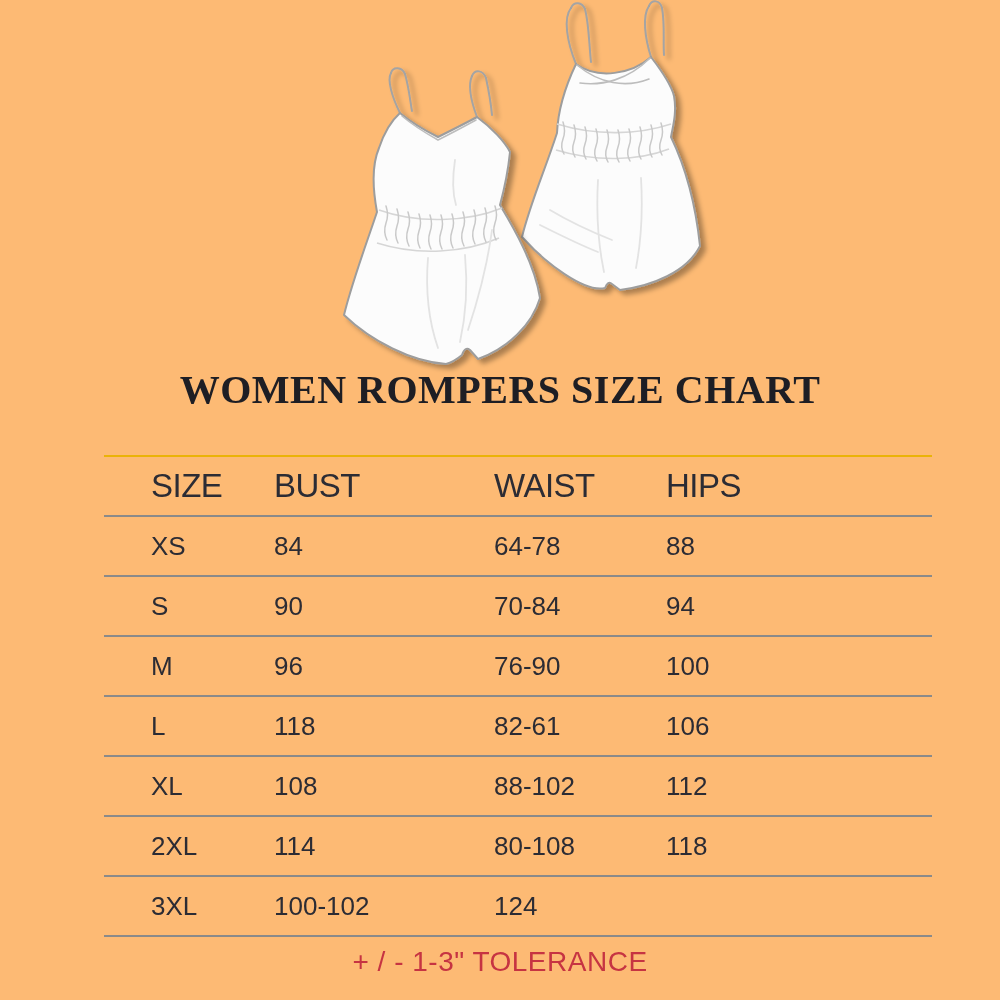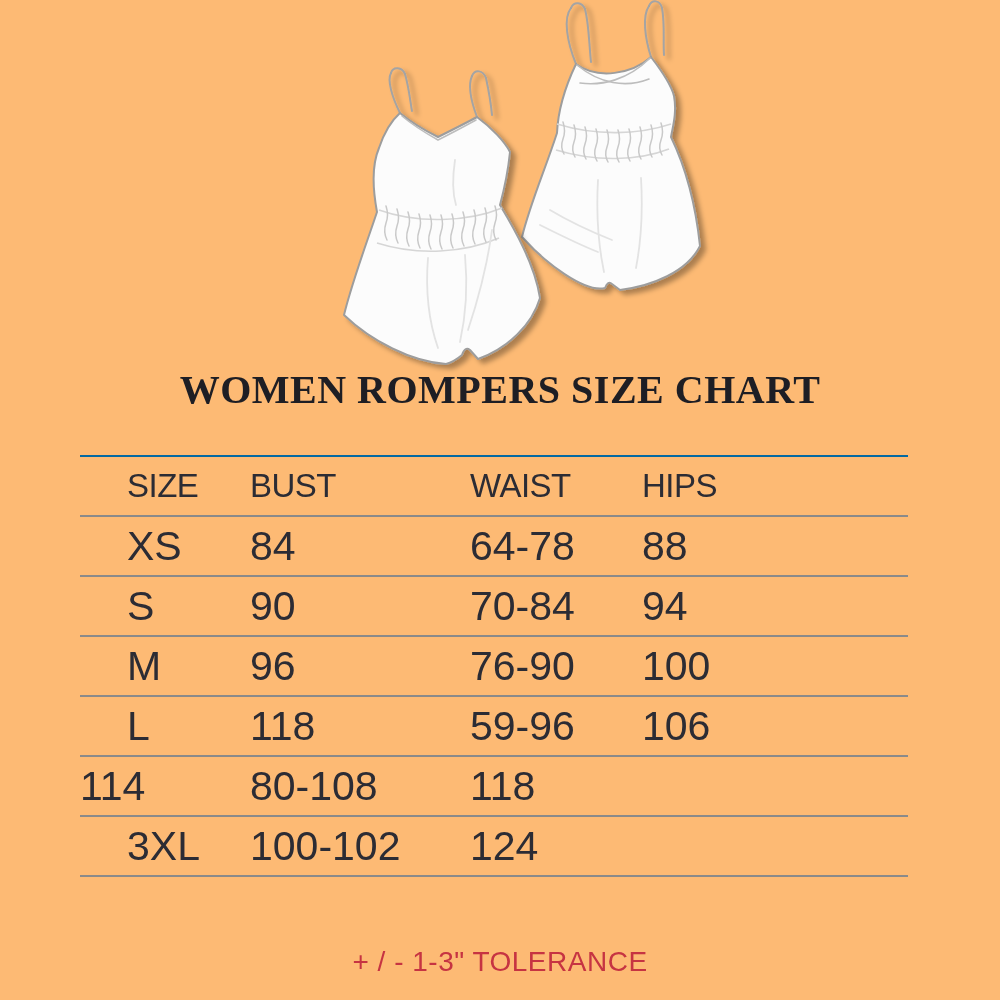--- a/index.html
+++ b/index.html
@@ -68,24 +68,24 @@
     font-family: "Liberation Serif", serif;
     font-weight: bold;
     font-size: 40px;
     letter-spacing: 0.5px;
     color: #1e1e24;
     white-space: nowrap;
   }
   
   .size-table {
     position: absolute;
-    left: 80px;
+    left: 104px;
     top: 455px;
     width: 828px;
-    border-top: 2px solid #0369a1;
+    border-top: 2px solid #eab308;
     color: #2c2c34;
   }
   .trow {
     display: grid;
     grid-template-columns: 170px 220px 172px 190px 76px;
     height: 58px;
     align-items: center;
     border-bottom: 2px solid #8a8a8a;
   }
   .trow .c1 {
@@ -93,21 +93,21 @@
     text-align: left;
   }
   .trow .c2, .trow .c3, .trow .c4 {
     text-align: left;
   }
   .trow.head {
     font-size: 33px;
     letter-spacing: -0.5px;
   }
   .trow.body-row {
-    font-size: 41px;
+    font-size: 26px;
   }
   
   .tolerance-note {
     position: absolute;
     left: 0;
     top: 946px;
     width: 1000px;
     text-align: center;
     font-size: 28px;
     letter-spacing: 0.5px;
@@ -238,24 +238,31 @@
     </div>
     <div class="trow body-row">
       <div class="c1">M</div>
       <div class="c2">96</div>
       <div class="c3">76-90</div>
       <div class="c4">100</div>
     </div>
     <div class="trow body-row">
       <div class="c1">L</div>
       <div class="c2">118</div>
-      <div class="c3">59-96</div>
+      <div class="c3">82-61</div>
       <div class="c4">106</div>
     </div>
     <div class="trow body-row">
+      <div class="c1">XL</div>
+      <div class="c2">108</div>
+      <div class="c3">88-102</div>
+      <div class="c4">112</div>
+    </div>
+    <div class="trow body-row">
+      <div class="c1">2XL</div>
       <div class="c2">114</div>
       <div class="c3">80-108</div>
       <div class="c4">118</div>
     </div>
     <div class="trow body-row">
       <div class="c1">3XL</div>
       <div class="c3">100-102</div>
       <div class="c4">124</div>
     </div>
   </div>

